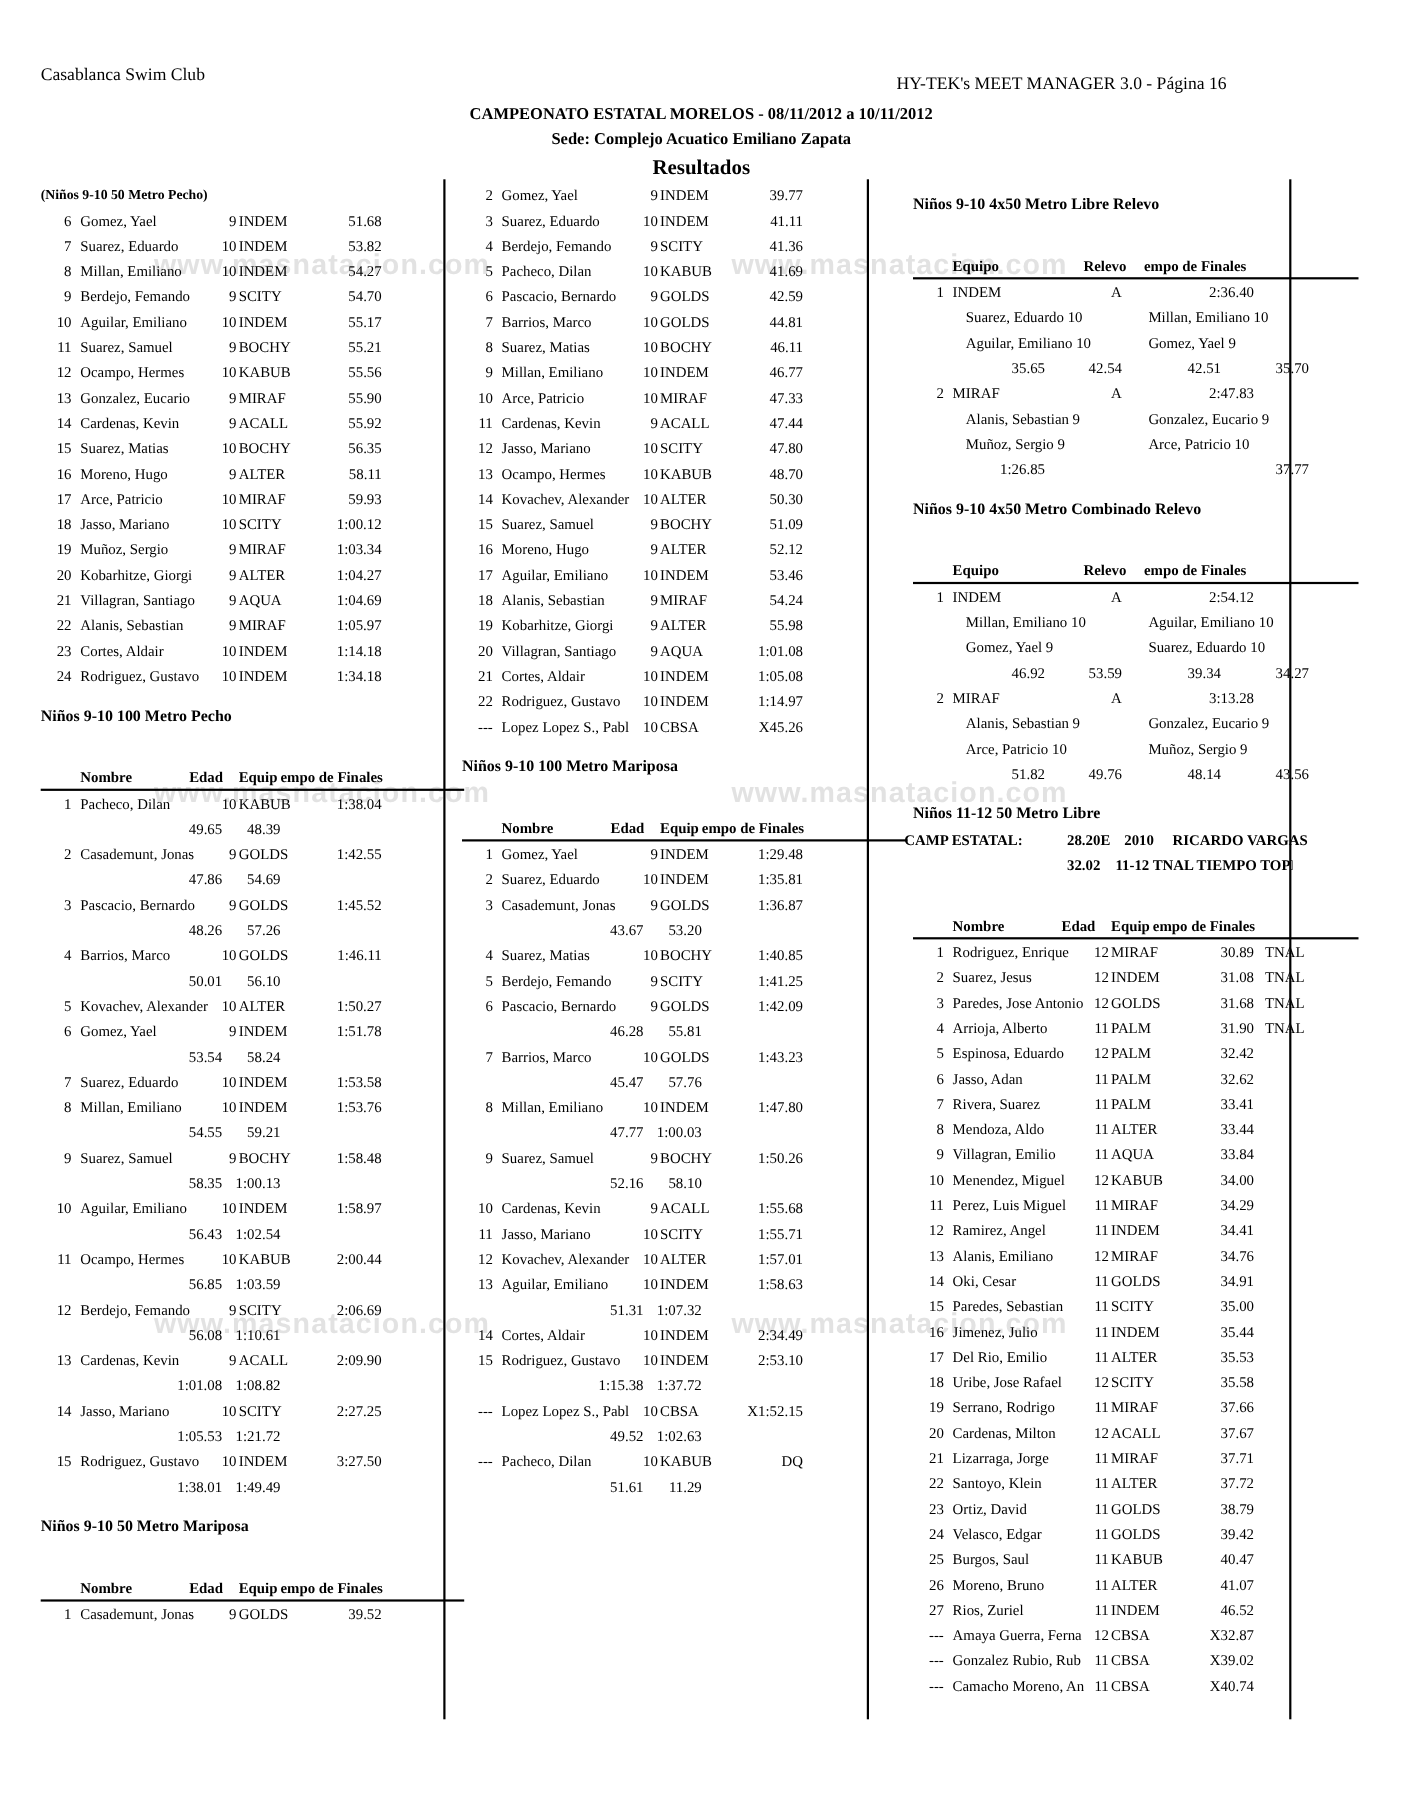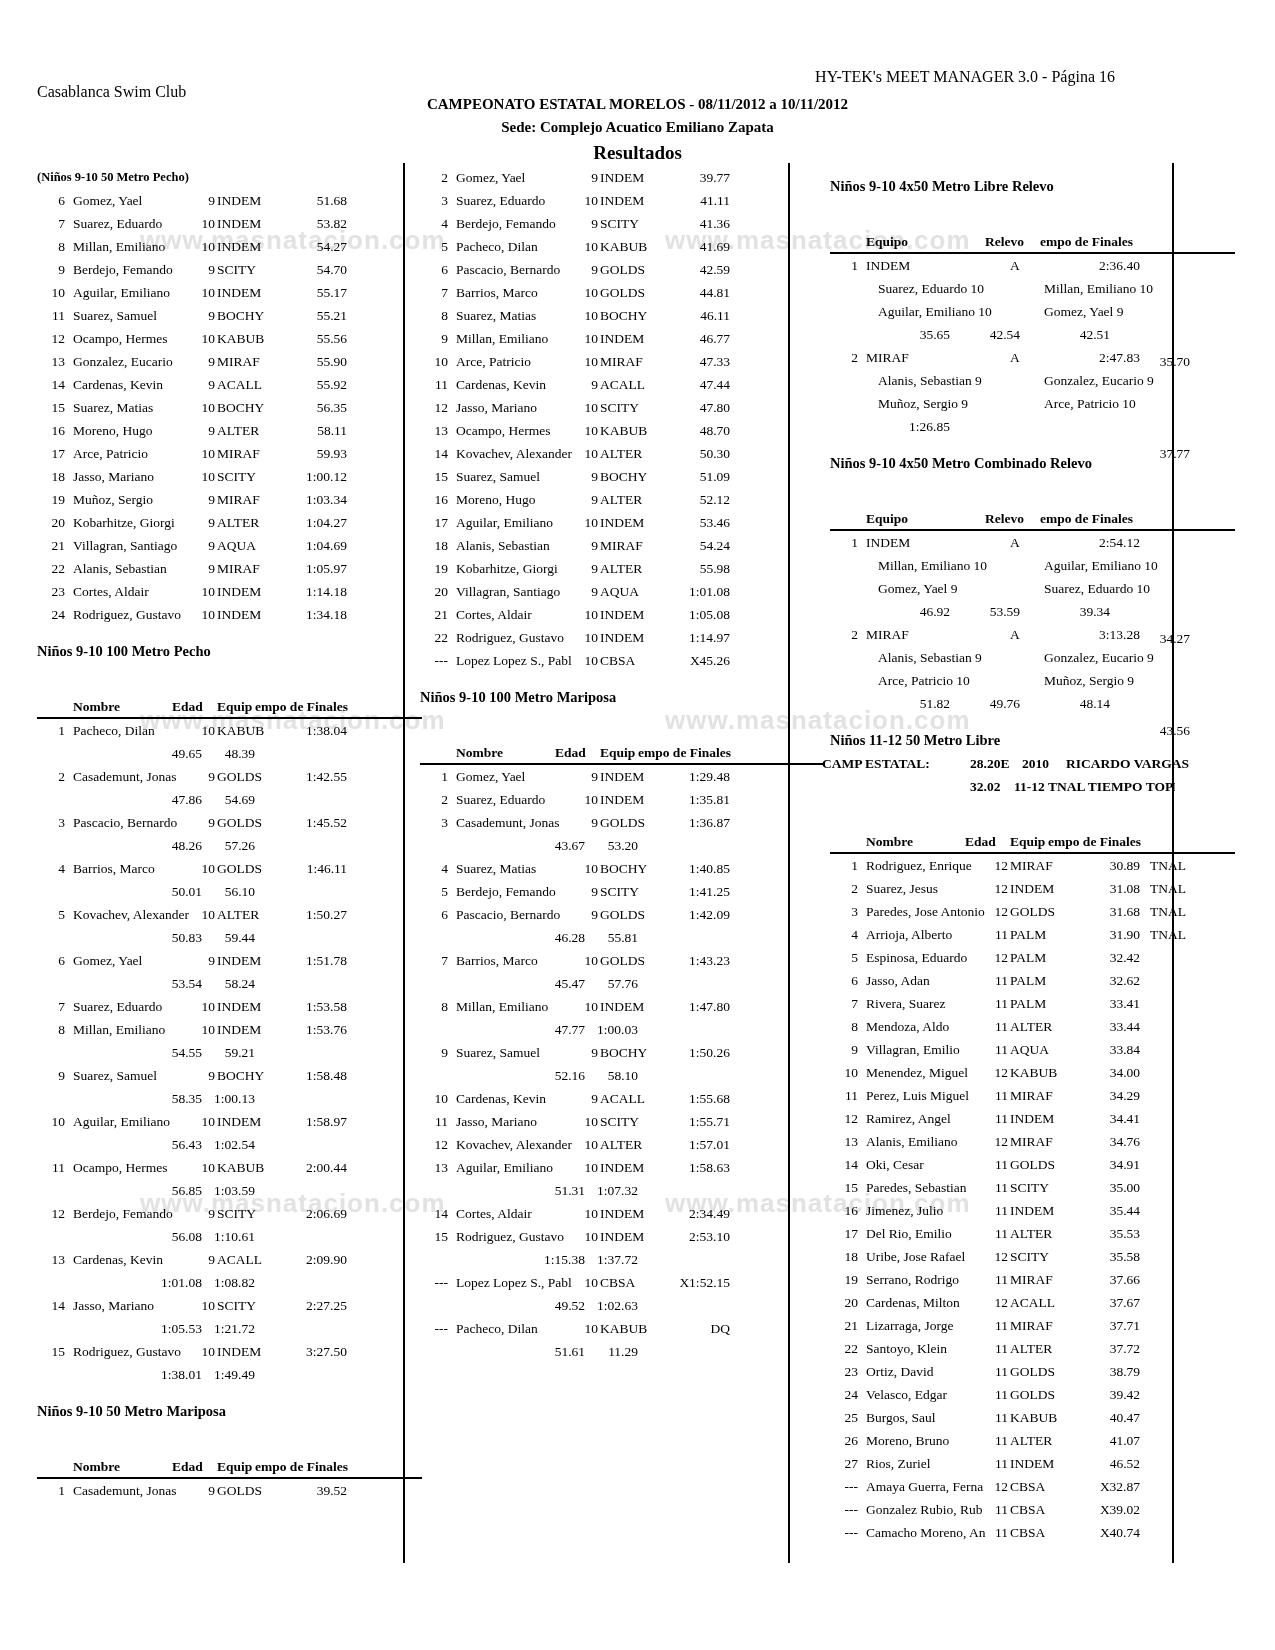--- a/index.html
+++ b/index.html
@@ -1,18 +1,18 @@
 <!DOCTYPE html>
 <html><head>
 <meta charset="utf-8">
 <style>
   html, body { margin: 0; padding: 0; background: #ffffff; }
   body { width: 1275px; height: 1650px; position: relative; overflow: hidden;
          font-family: "Liberation Serif", "DejaVu Serif", serif; color: #000; font-size: 13.5px; }
-  .hdr-left { position: absolute; left: 37px; top: 83px; font-size: 16px; text-align: center; }
+  .hdr-left { position: absolute; left: 37px; top: 60px; font-size: 16px; text-align: center; }
   .hdr-right { position: absolute; right: 160px; top: 68px; font-size: 16px; }
   .hdr-title { position: absolute; left: 0; width: 1275px; text-align: center; top: 96px; font-size: 15px; font-weight: bold; }
   .hdr-sede { position: absolute; left: 0; width: 1275px; text-align: center; top: 119px; font-size: 15px; font-weight: bold; }
   .hdr-res { position: absolute; left: 0; width: 1275px; text-align: center; top: 142px; font-size: 19px; font-weight: bold; }
 
   .col { position: absolute; top: 166px; }
   .col1 { left: 37px; width: 385px; }
   .col2 { left: 420px; width: 405px; }
   .col3 { left: 830px; width: 405px; }
   .vline { position: absolute; width: 2px; background: #000; }
@@ -37,21 +37,21 @@
   .gap { height: 14px; }
 
   .r-team { left: 36px; }
   .r-rel { left: 180px; }
   .r-time { left: 250px; width: 60px; text-align: right; }
   .r-sw1 { left: 48px; }
   .r-sw2 { left: 214px; }
   .r-s1 { left: 60px; width: 60px; text-align: right; }
   .r-s2 { left: 130px; width: 60px; text-align: right; }
   .r-s3 { left: 220px; width: 60px; text-align: right; }
-  .r-s4 { left: 300px; width: 60px; text-align: right; margin-top: 27px; }
+  .r-s4 { left: 300px; width: 60px; text-align: right; }
 
   .wm { position: absolute; color: #e2e2e2; font-family: "Liberation Sans", sans-serif; font-weight: bold; font-size: 26px; letter-spacing: 1px; pointer-events: none; }
 </style>
 </head>
 <body>
 
 <div>
   <div class="hdr-left">Casablanca Swim Club</div>
   <div class="hdr-right">HY-TEK's MEET MANAGER 3.0 - Página 16</div>
   <div class="hdr-title">CAMPEONATO ESTATAL MORELOS - 08/11/2012 a 10/11/2012</div>
@@ -259,24 +259,20 @@
       <div class="row">
         <span class="sp1">50.01</span>
         <span class="sp2">56.10</span>
       </div>
       <div class="row">
         <span class="pl">5</span>
         <span class="nm">Kovachev, Alexander</span>
         <span class="ag">10</span>
         <span class="tm">ALTER</span>
         <span class="ft">1:50.27</span>
-      </div>
-      <div class="row">
-        <span class="sp1">50.83</span>
-        <span class="sp2">59.44</span>
       </div>
       <div class="row">
         <span class="pl">6</span>
         <span class="nm">Gomez, Yael</span>
         <span class="ag">9</span>
         <span class="tm">INDEM</span>
         <span class="ft">1:51.78</span>
       </div>
       <div class="row">
         <span class="sp1">53.54</span>

